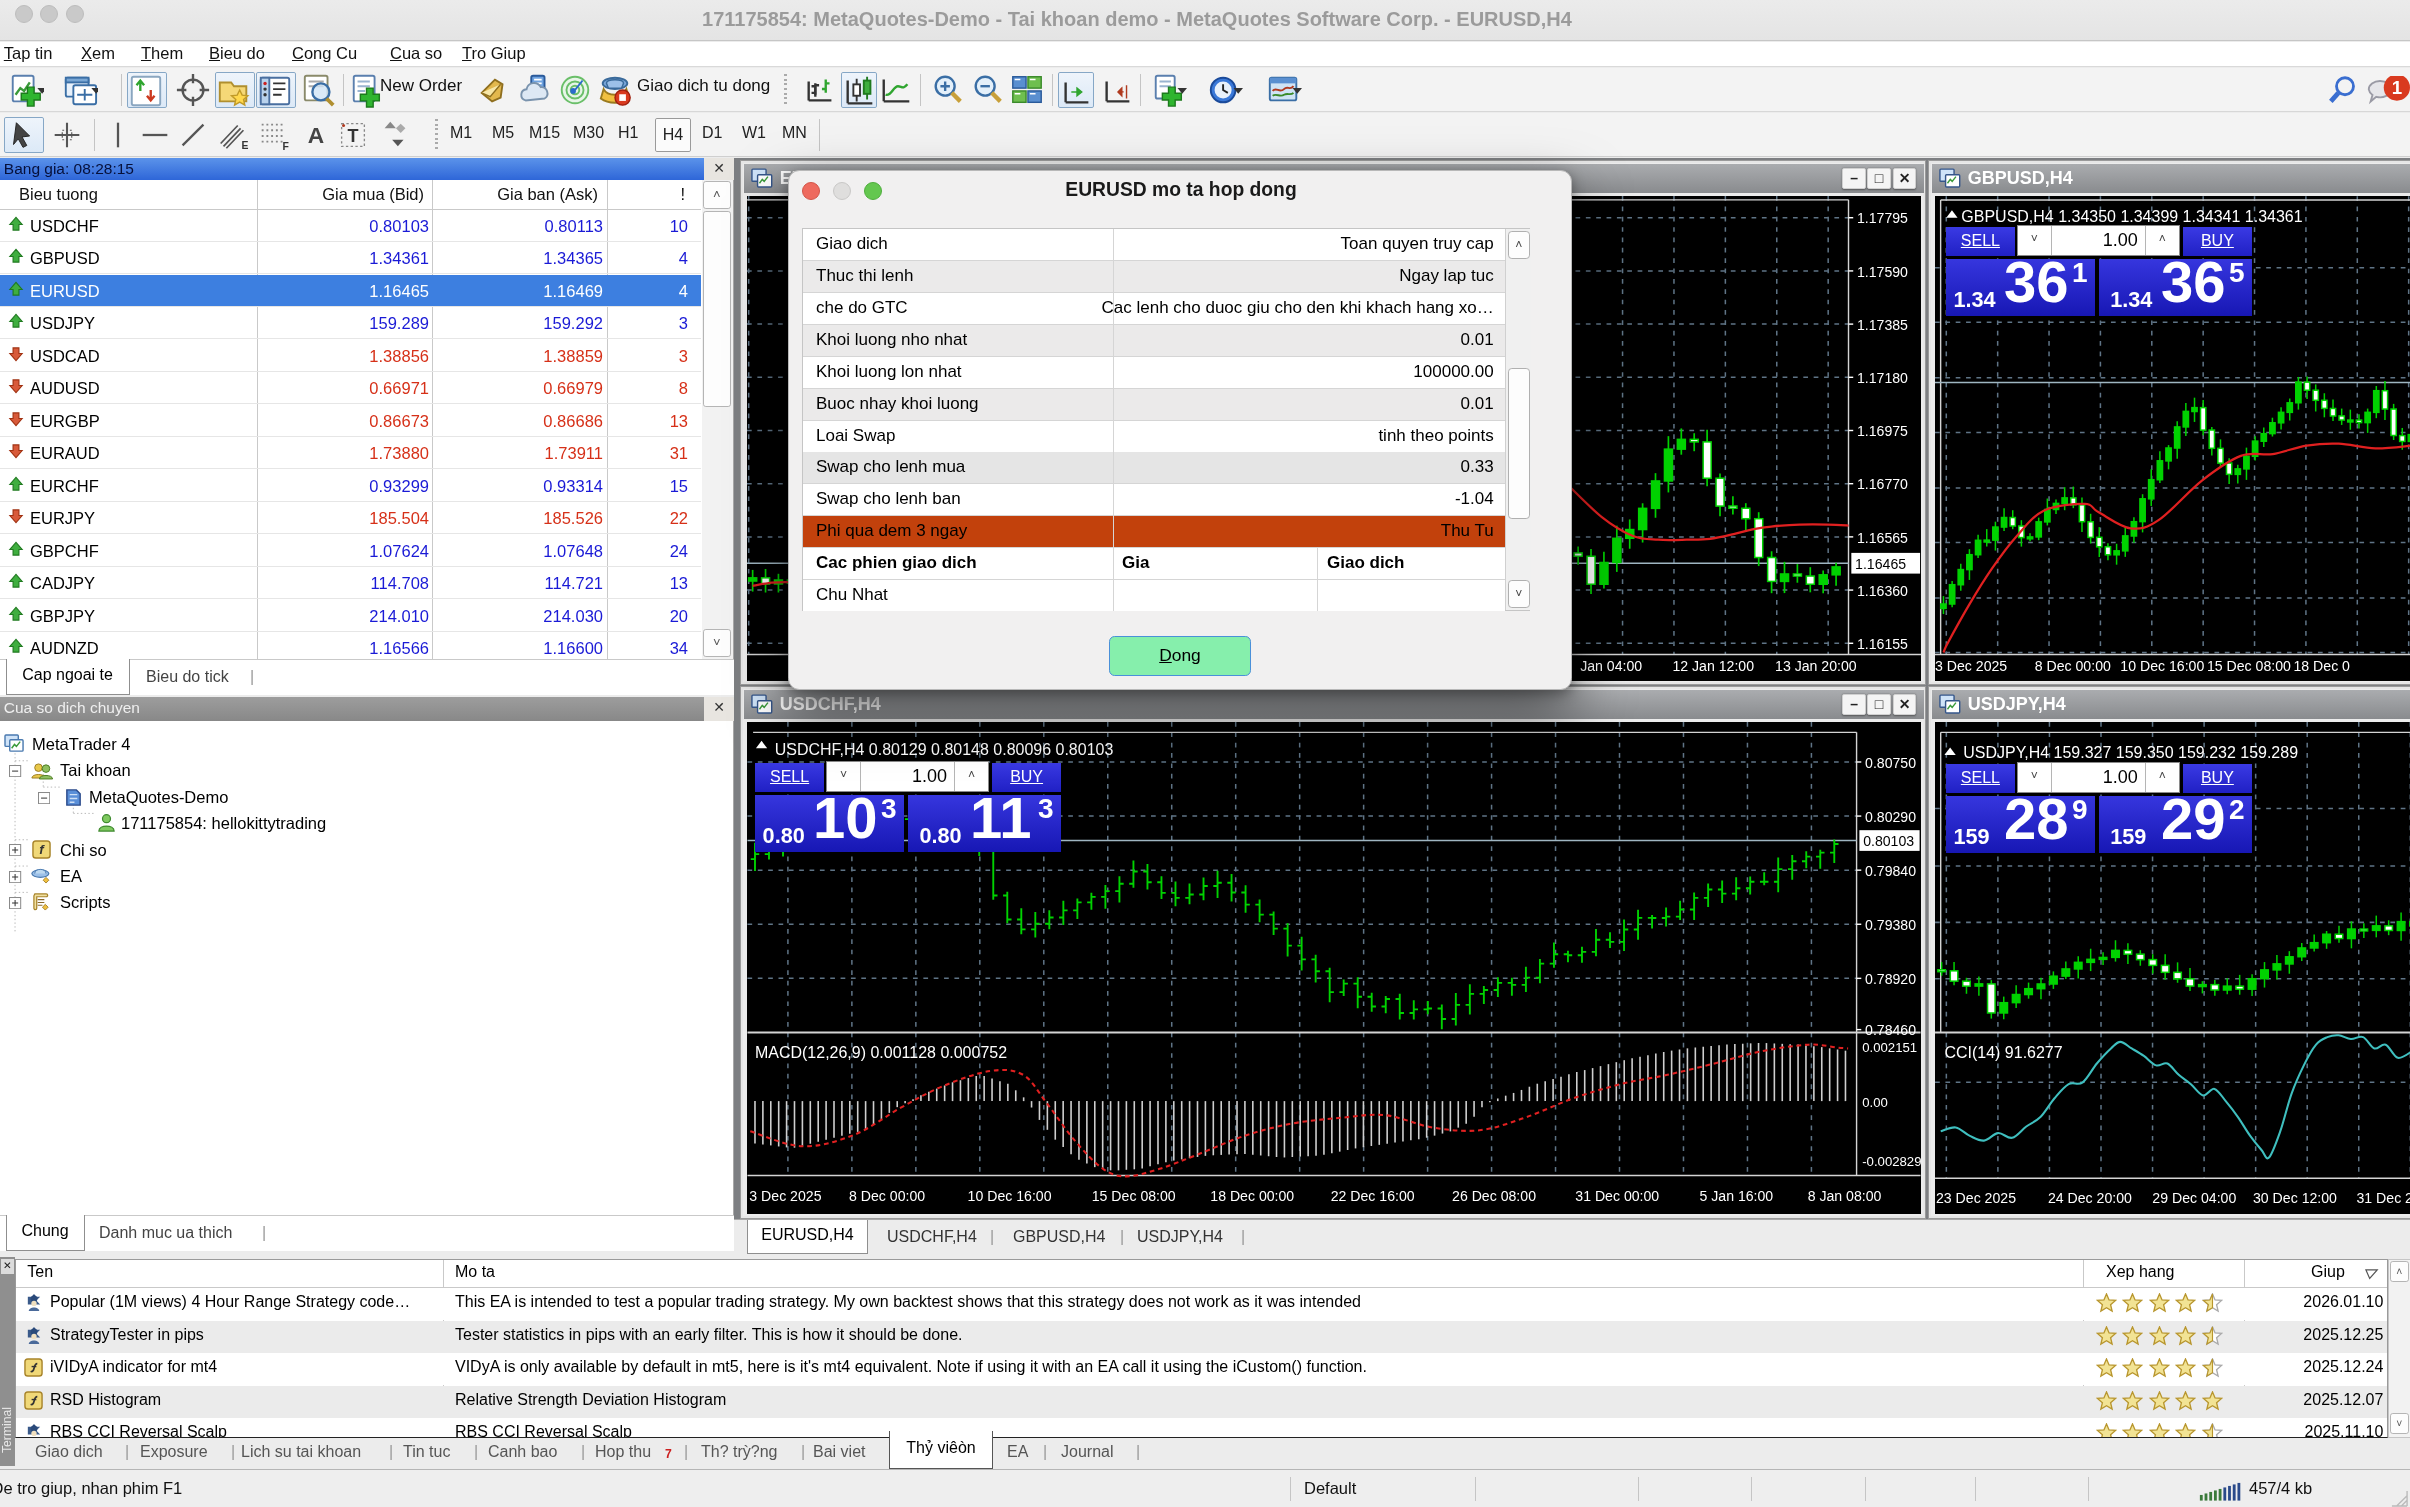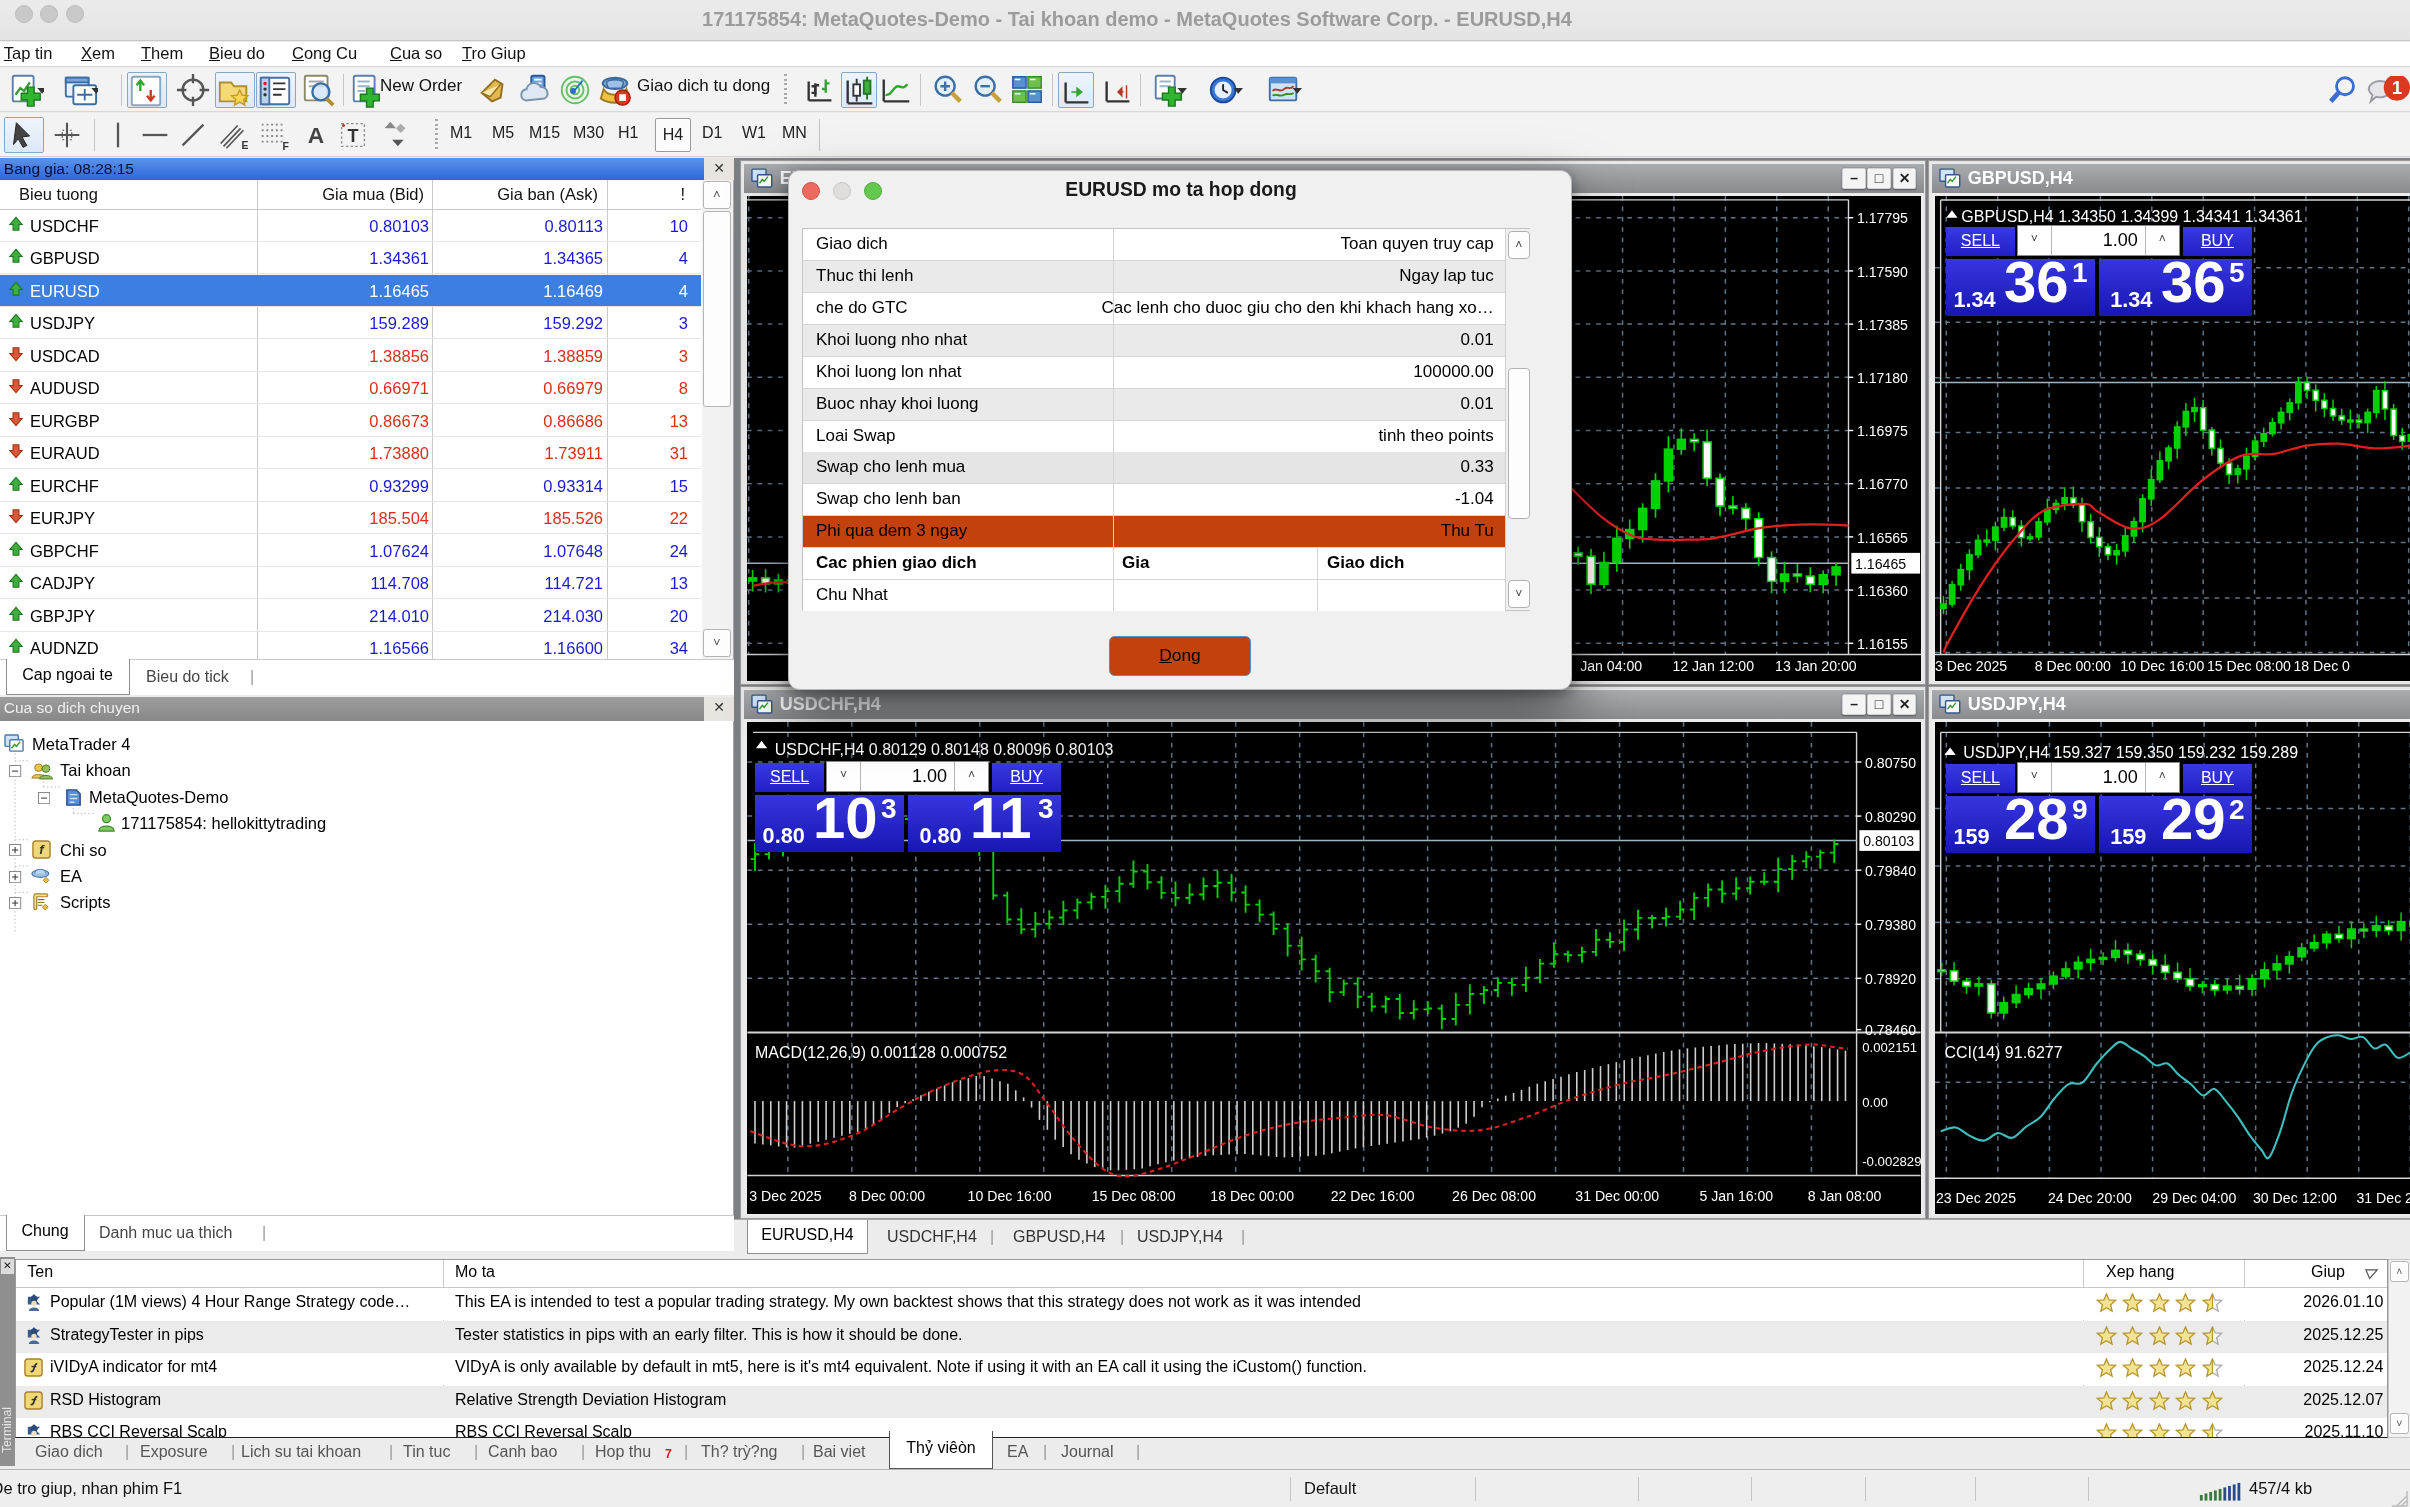--- a/index.html
+++ b/index.html
@@ -1715,14 +1715,14 @@
         <span class="abs" style="left:13px;top:4.7px;">Chu Nhat</span>
       </div>
       <div class="abs" style="left:310px;top:0;width:0.9px;height:382px;background:#d5d5d5;"></div>
       <div class="abs" style="left:514px;top:319px;width:0.9px;height:63px;background:#d5d5d5;"></div>
       <div class="abs" style="left:702px;top:0;width:26px;height:381px;background:#f0f0f0;border-left:0.9px solid #d0d0d0;">
         <div class="abs" style="left:1.9px;top:1.9px;width:21.7px;height:28px;background:#fdfdfd;border:0.9px solid #b0b0b0;border-radius:3.8px;text-align:center;line-height:26px;color:#444;font-size:12.2px;">˄</div>
         <div class="abs" style="left:1.9px;top:139px;width:21.7px;height:151px;background:#fdfdfd;border:0.9px solid #b0b0b0;border-radius:3.8px;"></div>
         <div class="abs" style="left:1.9px;top:351px;width:21.7px;height:28px;background:#fdfdfd;border:0.9px solid #b0b0b0;border-radius:3.8px;text-align:center;line-height:26px;color:#444;font-size:12.2px;">˅</div>
       </div>
     </div>
-    <div class="abs" style="left:320px;top:465px;width:142px;height:40px;background:#c2410c;border:1.9px solid #4a90d9;border-radius:5.6px;text-align:center;line-height:36px;font-size:17.4px;color:#000;"><u>D</u>ong</div>
+    <div class="abs" style="left:320px;top:465px;width:142px;height:40px;background:#86efac;border:1.9px solid #4a90d9;border-radius:5.6px;text-align:center;line-height:36px;font-size:17.4px;color:#000;"><u>D</u>ong</div>
   </div>
 
 </body></html>

